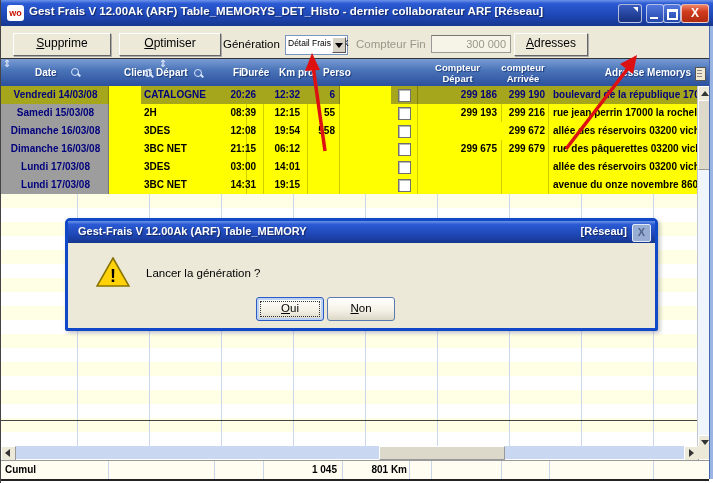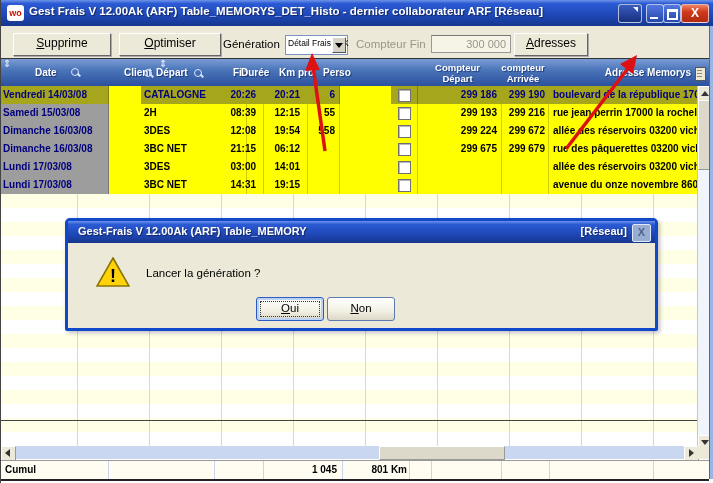--- a/index.html
+++ b/index.html
@@ -50,21 +50,21 @@
   .sort{position:absolute;top:-1px;color:#e8f0ff;font:10px "DejaVu Sans",sans-serif;}
   .mag{position:absolute;width:10px;height:10px;}
   .mag b{position:absolute;left:0;top:0;width:6px;height:6px;border:1.5px solid #d8e6ff;border-radius:50%;}
   .mag i{position:absolute;left:6px;top:6px;width:4px;height:1.6px;background:#d8e6ff;transform:rotate(45deg);}
   #hdr-card{position:absolute;left:694px;top:8px;width:9px;height:12px;background:#efe9d2;border:1px solid #555;}
   #hdr-card i{position:absolute;left:1px;top:2px;width:5px;height:1px;background:#888;box-shadow:0 3px 0 #888,0 6px 0 #888;}
   
   .trow{position:absolute;left:0;width:696px;height:18px;background:#ffff00;}
   .c{position:absolute;top:0;height:18px;font:bold 10px "Liberation Sans",sans-serif;line-height:18px;
      white-space:nowrap;overflow:hidden;color:#000;border-right:1px solid rgba(120,120,0,.35);}
-  .cd {left:0;width:105px;padding-left:2px;background:#9d9d9d;color:#00007d;border-right:1px solid #777;}
+  .cd {left:0;width:105px;padding-left:2px;background:#9d9d9d;color:#00007d;border-right:1px solid #777;text-align:center;}
   .cc {left:118px;width:102px;padding-left:3px;margin-left:22px;}
   .ct1{left:213px;width:42px;text-align:right;padding-right:7px;}
   .ct2{left:262px;width:37px;text-align:right;padding-right:7px;}
   .cu {left:306px;width:28px;text-align:right;padding-right:4px;}
   .ck {left:338px;width:48px;text-align:right;padding-right:4px;margin-top:20px;}
   .cp {left:390px;width:26px;}
   .ca {left:417px;width:79px;text-align:right;padding-right:4px;}
   .cb2{left:500px;width:44px;text-align:right;padding-right:3px;}
   .cad{left:547px;width:149px;padding-left:5px;border-right:none;}
   .sel .c{background:#a6a61c;color:#00007d;border-right-color:rgba(60,60,0,.35);}
@@ -187,21 +187,21 @@
         <i></i>
       </span>
   </div>
 
   <div class="trow sel" style="top:86px;">
     <div class="c cd">Vendredi 14/03/08</div>
     <div class="c cc"><span>CATALOGNE</span><span class="combo-btn">
           <i></i>
         </span></div>
     <div class="c ct1">20:26</div>
-    <div class="c ct2">20:21</div>
+    <div class="c ct2">12:32</div>
     <div class="c cu">6</div>
     <div class="c ck">2 Km</div>
     <div class="c cp">
         <span class="cb"></span>
       </div>
     <div class="c ca">299 186</div>
     <div class="c cb2">299 190</div>
     <div class="c cad">boulevard de la république 170</div>
   </div>
   <div class="trow" style="top:104px;">
@@ -221,21 +221,20 @@
   <div class="trow" style="top:122px;">
     <div class="c cd">Dimanche 16/03/08</div>
     <div class="c cc">3DES</div>
     <div class="c ct1">12:08</div>
     <div class="c ct2">19:54</div>
     <div class="c cu">558</div>
     <div class="c ck">448 Km</div>
     <div class="c cp">
         <span class="cb"></span>
       </div>
-    <div class="c ca">299 224</div>
     <div class="c cb2">299 672</div>
     <div class="c cad">allée des réservoirs 03200 vichy</div>
   </div>
   <div class="trow" style="top:140px;">
     <div class="c cd">Dimanche 16/03/08</div>
     <div class="c cc">3BC NET</div>
     <div class="c ct1">21:15</div>
     <div class="c ct2">06:12</div>
     <div class="c cu"></div>
     <div class="c ck"></div>

